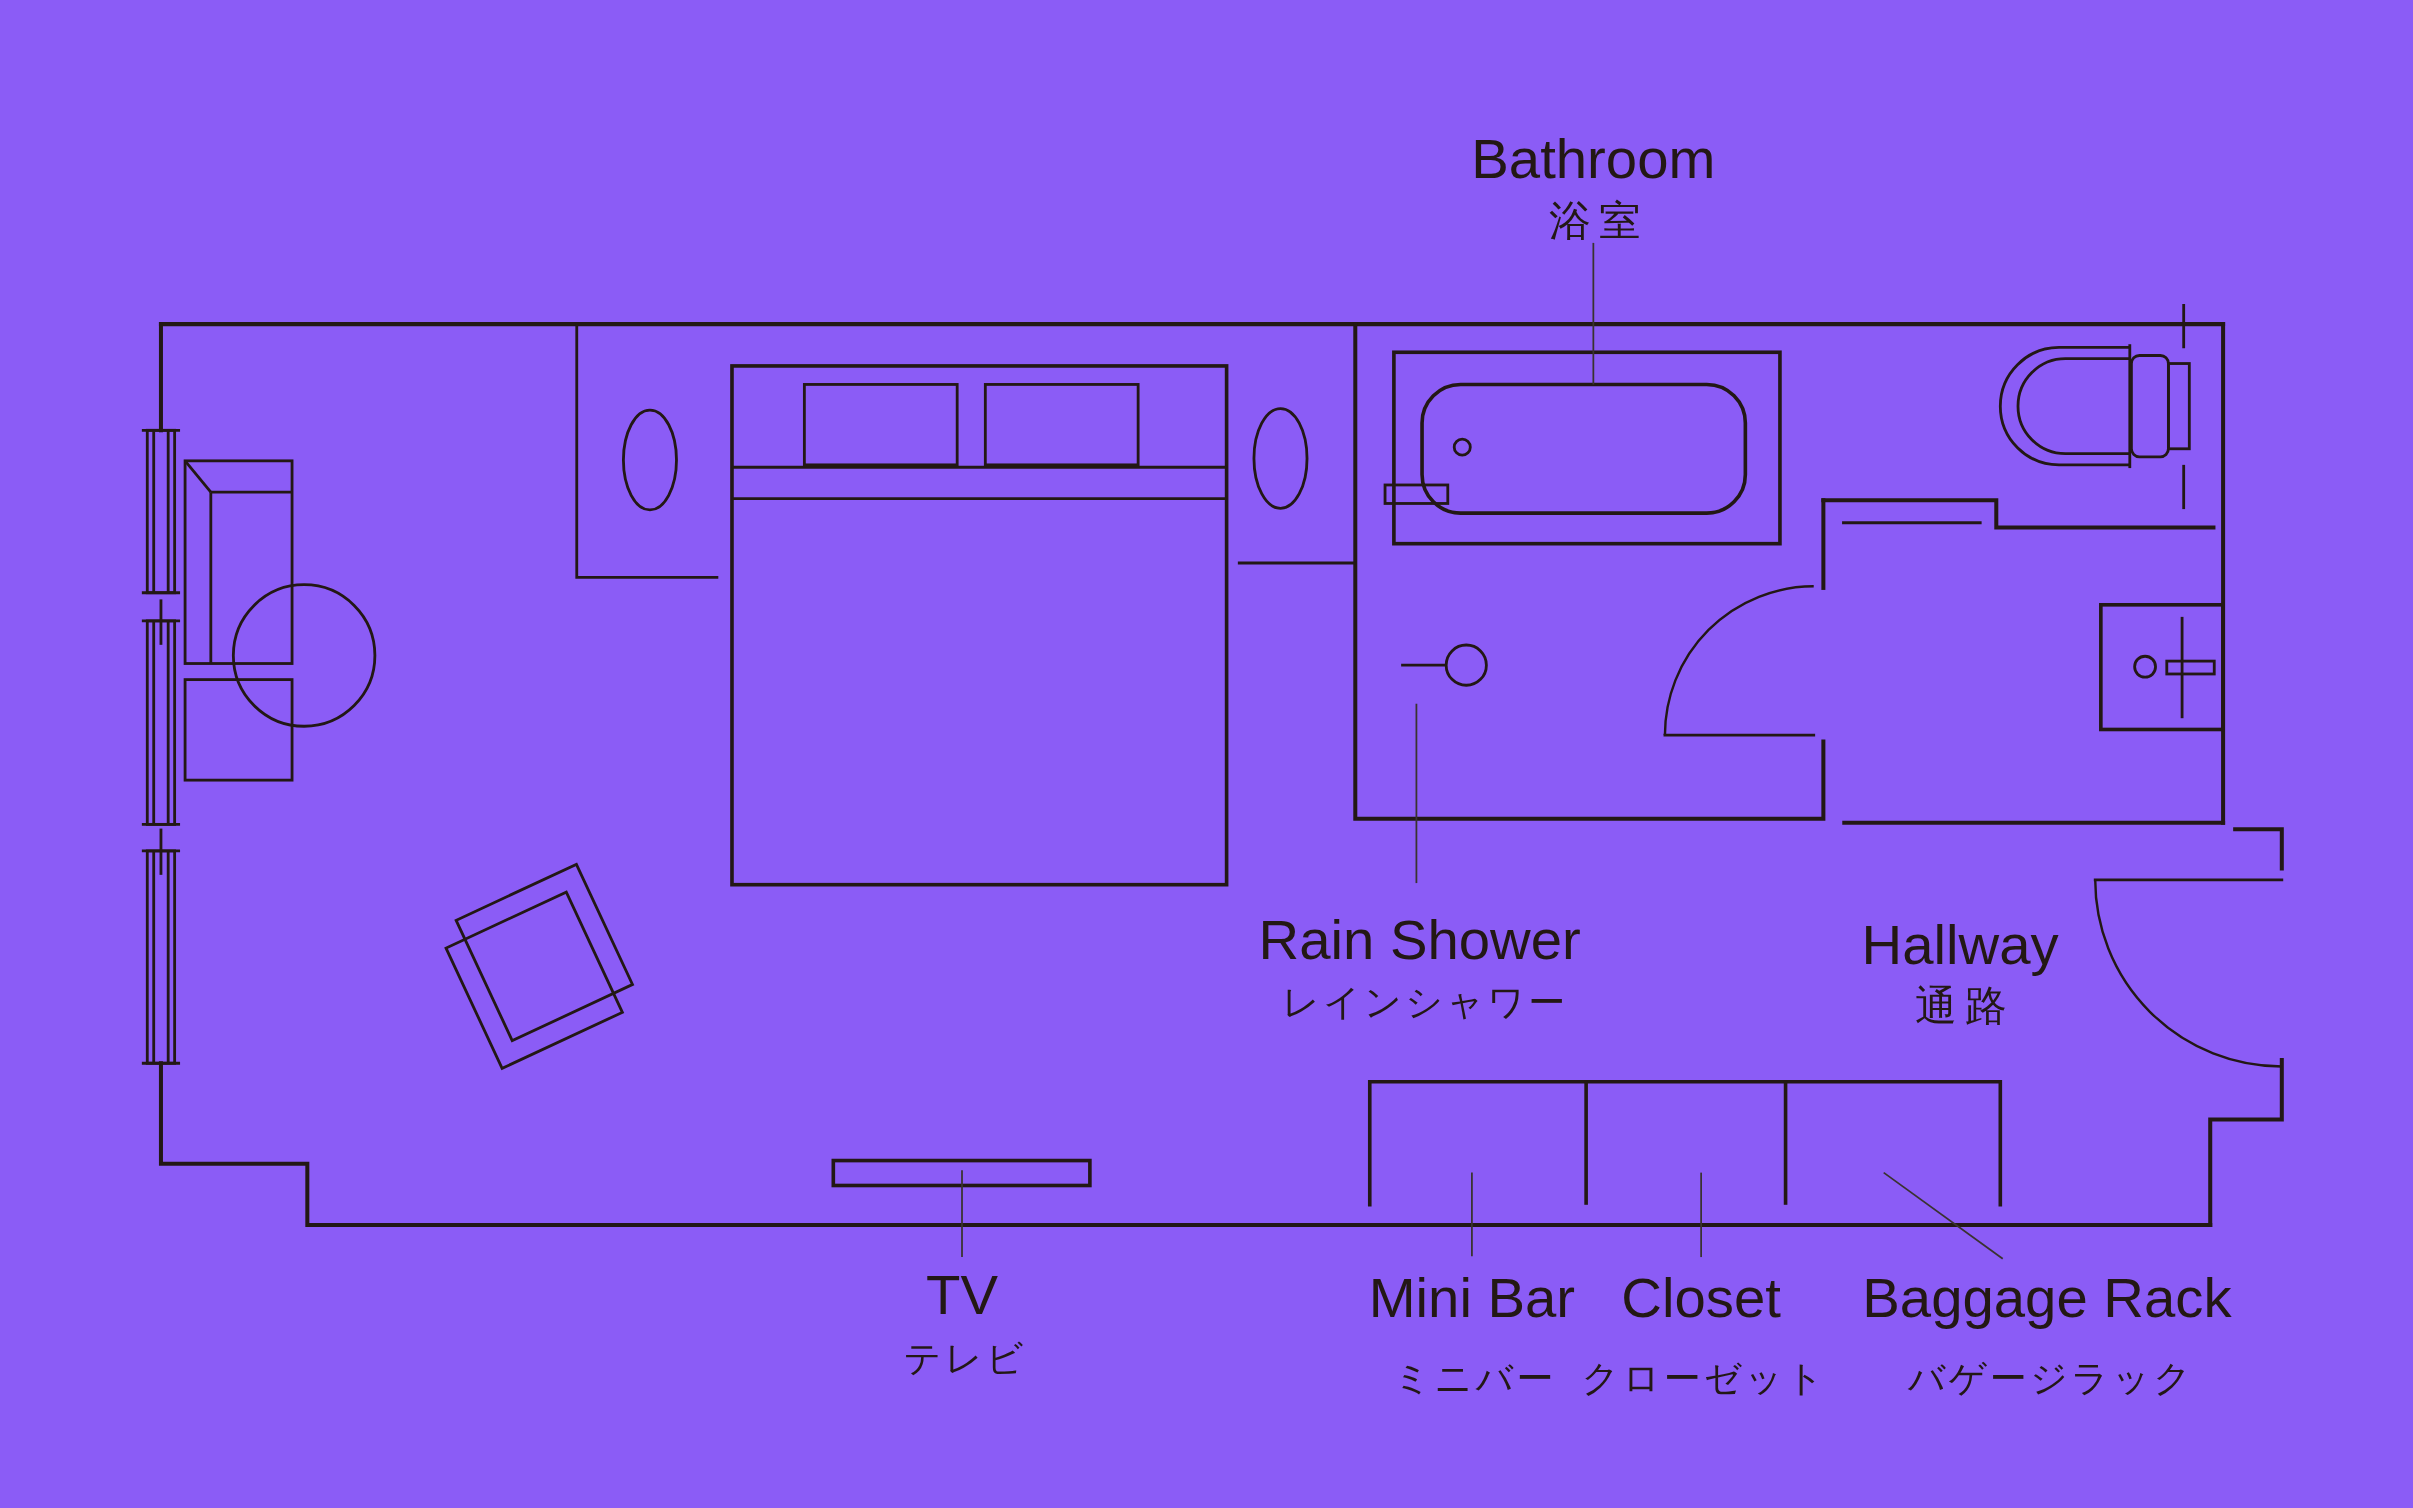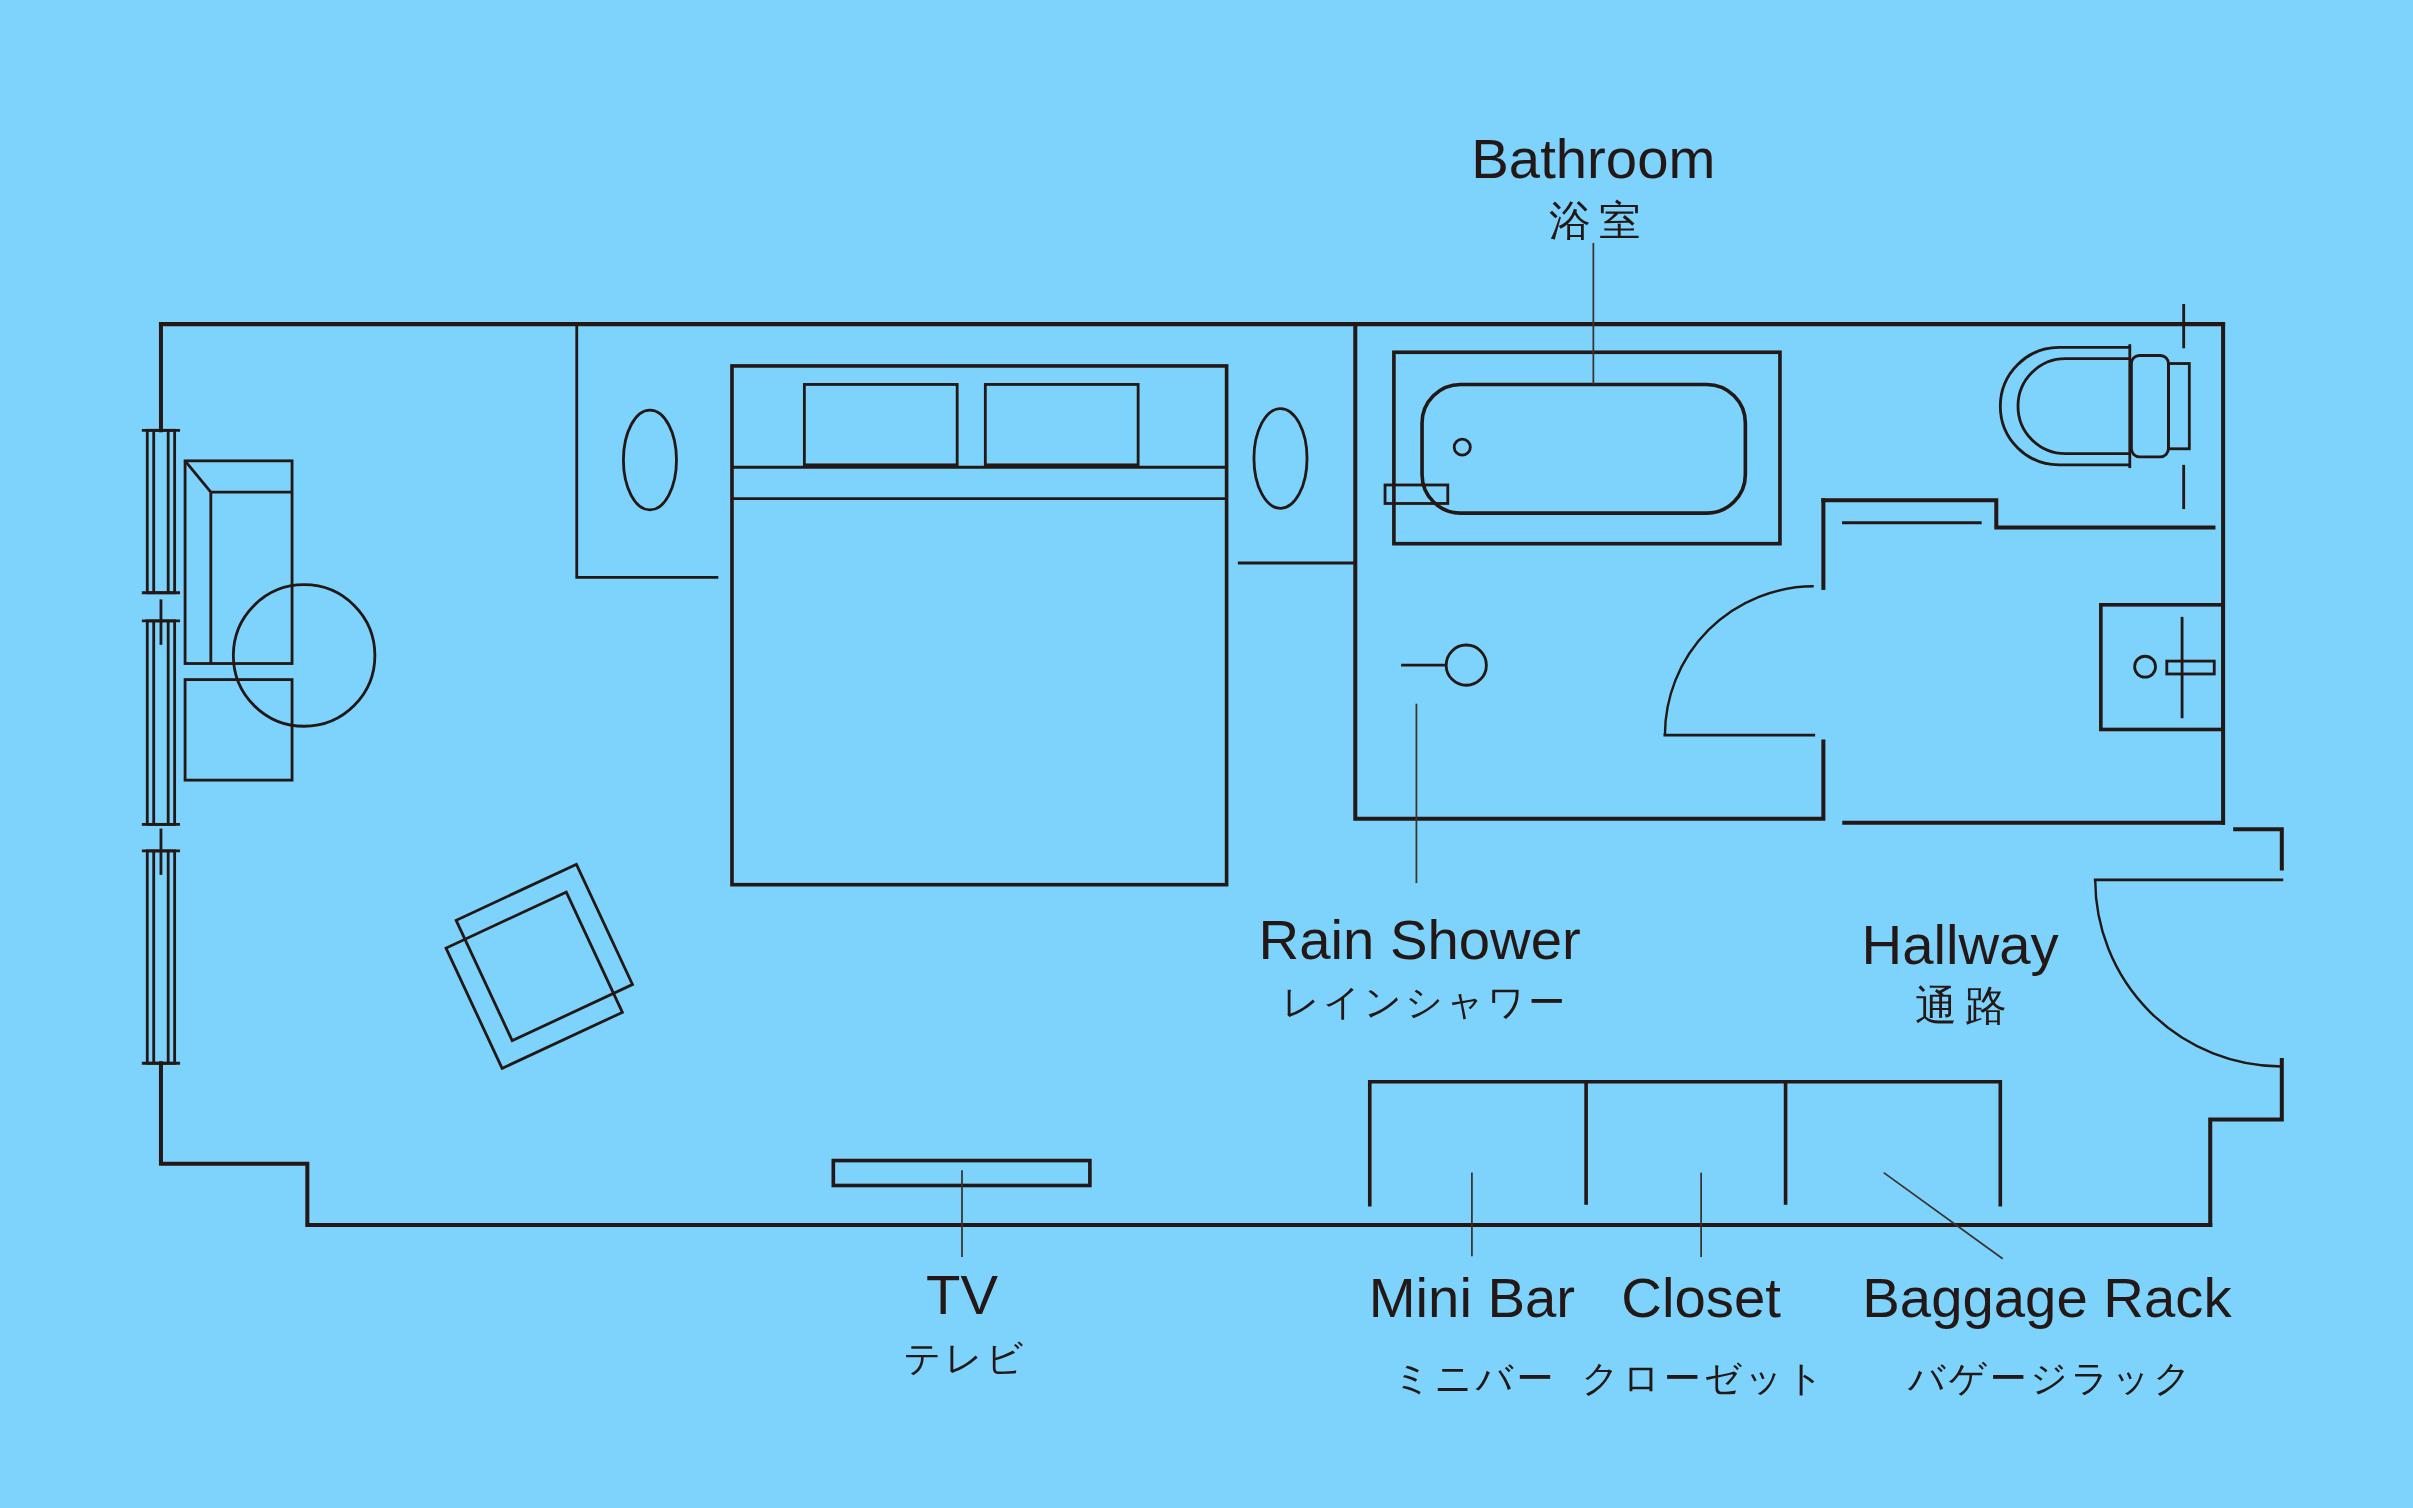--- a/index.html
+++ b/index.html
@@ -1,16 +1,16 @@
 <!DOCTYPE html>
 <html style="font-size:13px"><head>
 <meta charset="utf-8">
 <style>
   html,body{margin:0;padding:0;background:#ffffff;}
-  #stage{width:2413px;height:1508px;background:#7dd3fc;position:relative;overflow:hidden;}
+  #stage{width:2413px;height:1508px;background:#8b5cf6;position:relative;overflow:hidden;}
   svg{display:block;}
   .wall{stroke:#231815;stroke-width:5;fill:none;stroke-linecap:square;}
   .wall-thin{stroke:#231815;stroke-width:3.5;fill:none;stroke-linecap:square;}
   .furn{stroke:#231815;stroke-width:3.5;fill:none;}
   .furn-hv{stroke:#231815;stroke-width:4.5;fill:none;}
   .arc{stroke:#231815;stroke-width:3;fill:none;}
   .leader{stroke:#3a3330;stroke-width:2.2;fill:none;}
   .lbl-en{font-family:"Liberation Sans",sans-serif;font-size:70px;fill:#231815;text-anchor:middle;}
   .lbl-ja{font-family:"Liberation Sans","DejaVu Sans",sans-serif;font-size:46px;fill:#231815;text-anchor:middle;letter-spacing:4px;}
   .lbl-ja-k{font-family:"Liberation Sans","DejaVu Sans",sans-serif;font-size:52px;fill:#231815;text-anchor:middle;letter-spacing:10px;}

